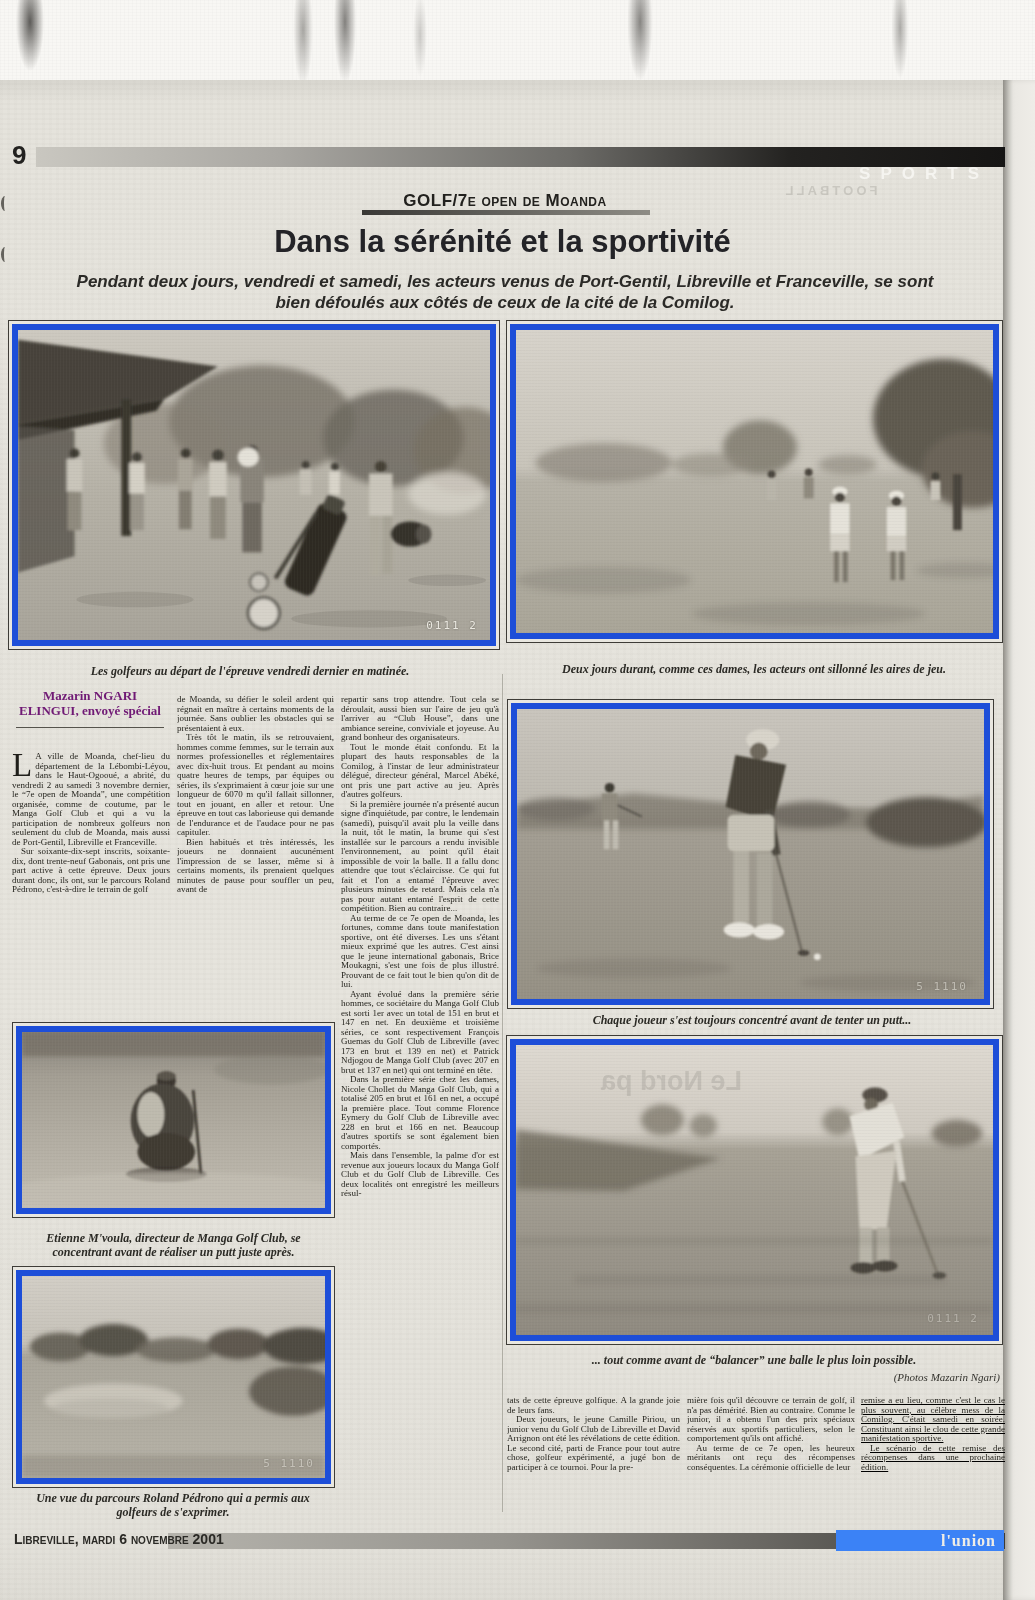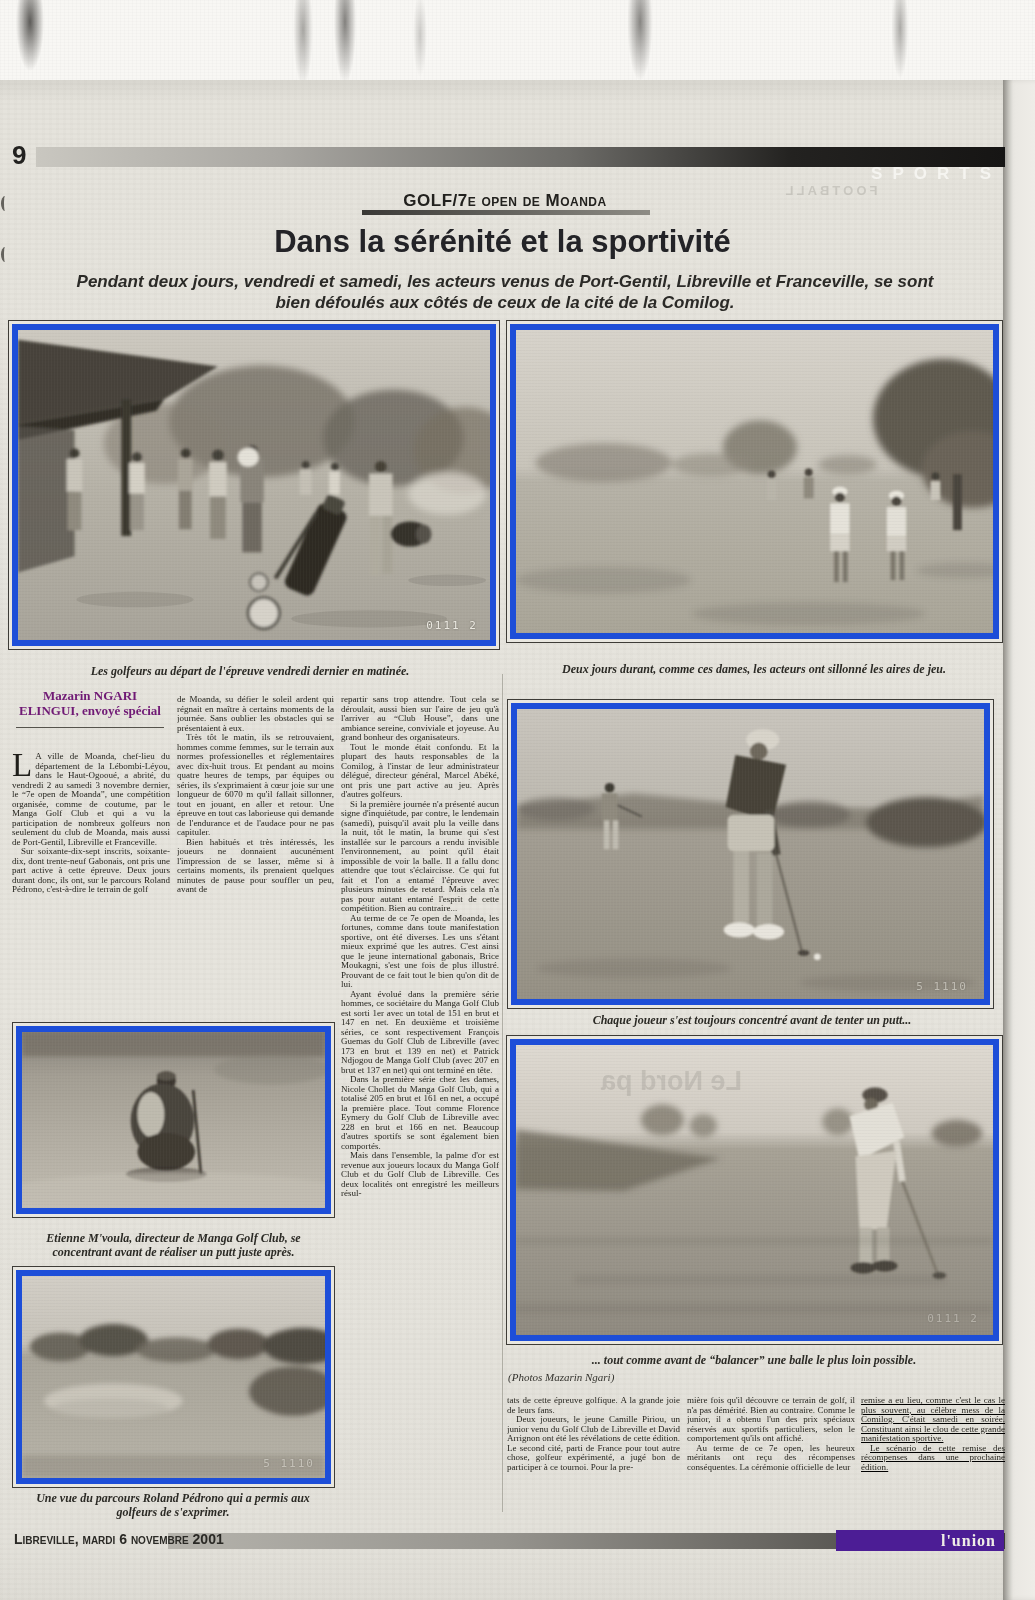--- a/index.html
+++ b/index.html
@@ -33,21 +33,21 @@
     box-shadow:inset 7px 0 9px -5px rgba(80,78,72,.55); }
   .mark { width:8px; height:15px; border-left:3px solid #3a3833; border-radius:50%; opacity:.75; left:1px; }
 
   
   .pagenum { left:12px; top:140px; font-family:"Liberation Sans",sans-serif; font-weight:bold;
     font-size:26px; color:#232220; }
   .section-bar { left:36px; top:147px; width:969px; height:20px;
     background:linear-gradient(90deg,#c9c7c0 0%,#a9a7a2 25%,#6d6c68 55%,#232220 78%,#161514 100%);
     display:flex; align-items:center; justify-content:flex-end; }
   .section-bar span { color:#f5f4f0; font-family:"Liberation Sans",sans-serif; font-weight:bold;
-    font-size:17px; letter-spacing:10px; padding-right:4px; line-height:1;margin-top:32px; }
+    font-size:17px; letter-spacing:10px; padding-right:16px; line-height:1;margin-top:32px; }
   .ghost { color:#6f6d65; font-family:"Liberation Sans",sans-serif; font-weight:bold;
     transform:scaleX(-1); white-space:nowrap; }
   .ghost-header { left:660px; top:183px; width:340px; font-size:13px; letter-spacing:3px; opacity:.22; text-align:center; }
   .ghost-nord { left:552px; top:1066px; width:190px; font-size:27px; opacity:.15; color:#4e4c45; z-index:5; }
 
   .kicker { left:300px; top:191px; width:410px; text-align:center;
     font-family:"Liberation Sans",sans-serif; font-weight:bold; font-size:17px;
     font-variant:small-caps; color:#22211e; letter-spacing:.5px; }
   .kicker-rule { left:362px; top:210px; width:288px; height:5px;
     background:linear-gradient(90deg,#3a3936,#8e8c85); }
@@ -65,39 +65,39 @@
   .photo-inner::after { content:""; position:absolute; inset:0; pointer-events:none; opacity:.55;
     background:
       repeating-linear-gradient(0deg, rgba(40,38,34,.05) 0 1px, transparent 1px 3px),
       repeating-linear-gradient(90deg, rgba(250,248,242,.05) 0 1px, transparent 1px 3px); }
   .stamp { position:absolute; font-family:"DejaVu Sans Mono",monospace; font-size:11px;
     letter-spacing:2px; color:rgba(246,244,236,.9); text-shadow:0 0 2px rgba(60,58,52,.6); z-index:3; }
 
   .cap { font-family:"Liberation Serif",serif; font-style:italic; font-weight:bold;
     font-size:12px; line-height:13.5px; text-align:center; color:#2b2a25; }
   .credit { font-family:"Liberation Serif",serif; font-style:italic; font-size:11px;
-    text-align:left; color:#33322d; }
+    text-align:right; color:#33322d; }
 
   
   .byline { left:16px; top:688px; width:148px; text-align:center;
     font-weight:bold; font-size:13px; line-height:15px; color:#701a75;
     padding-bottom:9px; border-bottom:1px solid #55534c; }
   .vrule { left:502px; top:674px; width:1px; height:838px; background:#9a988f; opacity:.7; }
   .col { overflow:hidden; }
   .bp { text-align:justify; font-size:9px; line-height:9.5px; color:#26251f; }
   .ind { text-indent:9px; }
   .dropcap { float:left; font-size:33px; line-height:27px; font-weight:normal;
     padding:0 3px 0 0; color:#201f1b; }
 
   
   .footer-bar { left:168px; top:1533px; width:837px; height:16px;
     background:linear-gradient(90deg,#b5b3ac 0%,#96948e 40%,#6b6964 70%,#3a3935 100%); }
   .footer-date { left:14px; top:1531px; font-family:"Liberation Sans",sans-serif; font-weight:bold;
     font-variant:small-caps; font-size:14px; color:#2a2925; z-index:2; }
-  .union-box { left:836px; top:1530px; width:168px; height:21px; background:#4c1d95;
+  .union-box { left:836px; top:1530px; width:168px; height:21px; background:#3b82f6;
     display:flex; align-items:center; justify-content:flex-end; z-index:2; }
   .union-box span { font-family:"Liberation Serif",serif; font-weight:bold; font-size:16px;
     letter-spacing:1px; color:#efede6; padding-right:8px; }
 </style>
 </head>
 <body>
 
 <div class="page">
 
   <div class="abs scan-top"></div>

